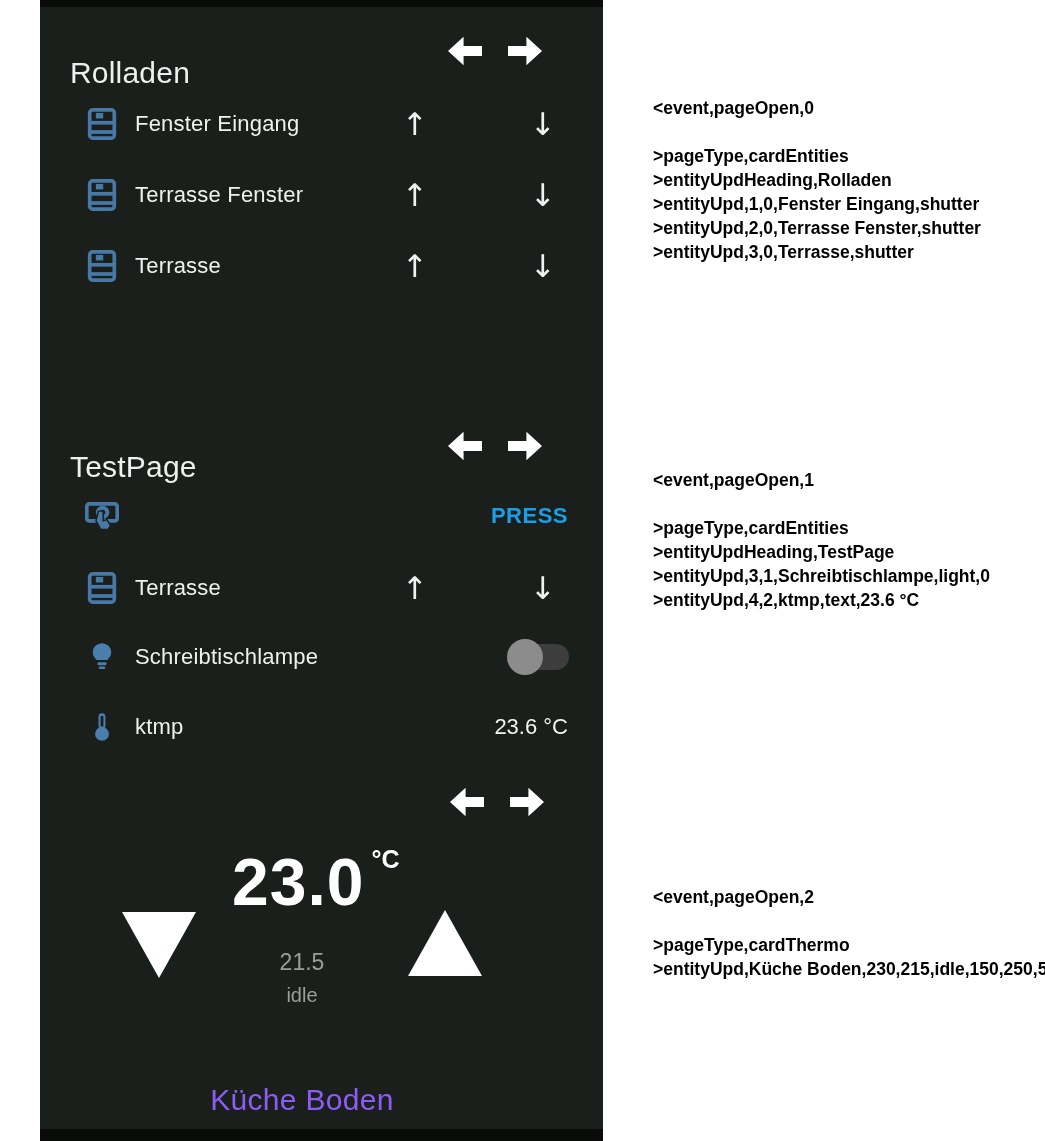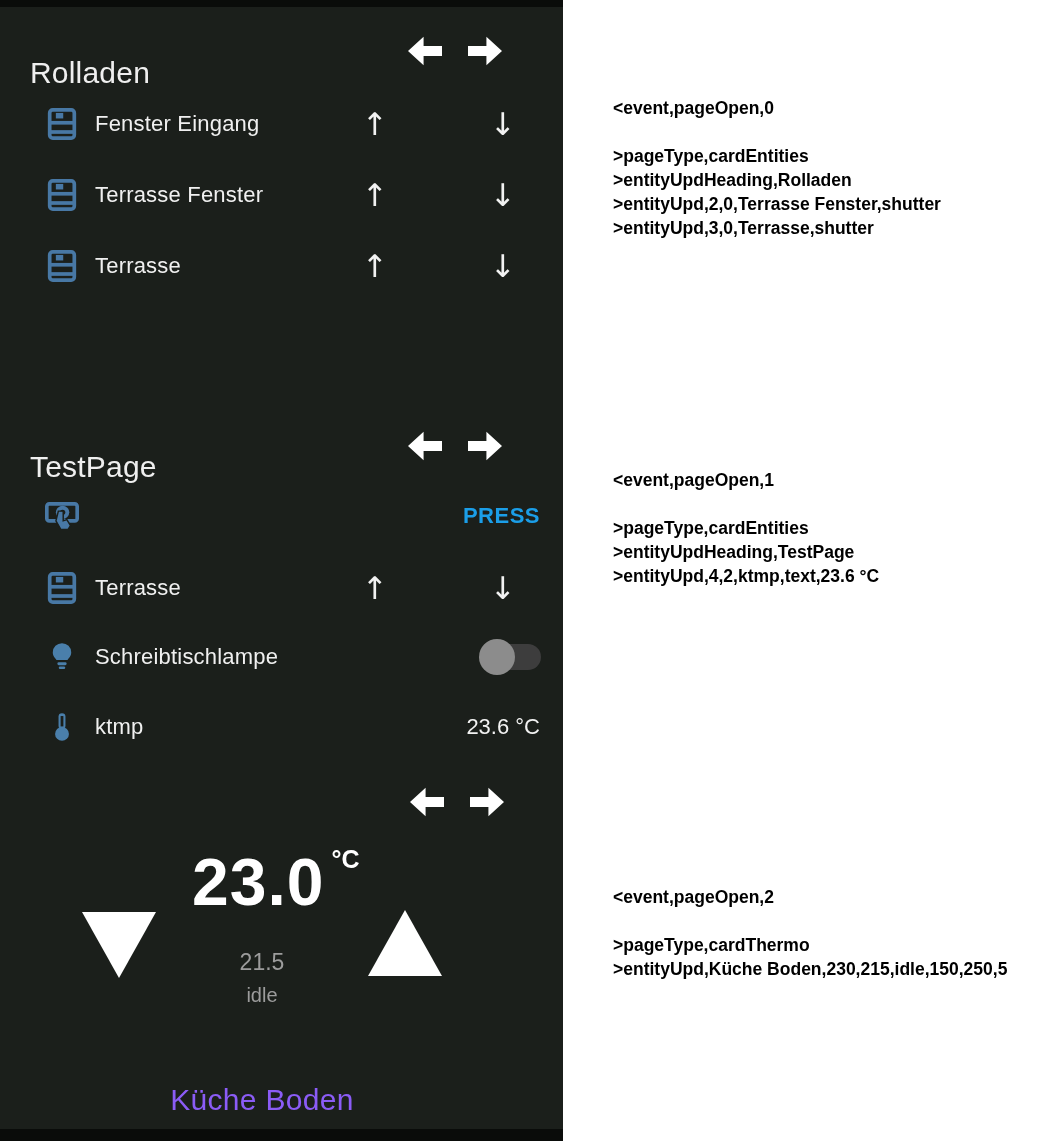--- a/index.html
+++ b/index.html
@@ -1,36 +1,36 @@
 <!DOCTYPE html>
 <html><head>
 <meta charset="utf-8">
 <style>
   html,body{margin:0;padding:0;}
   body{
     width:1045px;height:1141px;position:relative;background:#ffffff;
     font-family:"Liberation Sans","DejaVu Sans",sans-serif;
     -webkit-font-smoothing:antialiased;
   }
-  .stage{position:absolute;inset:0;overflow:hidden;}
+  .stage{position:absolute;inset:0;overflow:hidden;margin-left:40px;}
 
   
   .panel-col{position:absolute;left:0;top:0;width:563px;height:1141px;background:#1b1f1b;}
   .strip{position:absolute;left:0;width:563px;background:#0a0c0a;}
   .strip.top{top:0;height:7px;}
   .strip.bottom{top:1129px;height:12px;}
 
   .card-title{
     position:absolute;left:30px;color:#efefef;font-size:30px;line-height:34px;
     font-weight:400;letter-spacing:.2px;white-space:nowrap;
   }
   .nav-arrow{position:absolute;width:34px;height:30px;}
   .nav-arrow svg{display:block;width:34px;height:30px;}
 
-  .entity-row{position:absolute;left:0;width:563px;height:44px;padding-left:12px;}
+  .entity-row{position:absolute;left:0;width:563px;height:44px;}
   .e-icon{position:absolute;left:44px;top:50%;transform:translateY(-50%);width:36px;height:38px;display:flex;align-items:center;justify-content:center;}
   .e-icon svg{display:block;}
   .e-label{
     position:absolute;left:95px;top:0;height:44px;line-height:44px;
     color:#f0f0f0;font-size:22px;white-space:nowrap;letter-spacing:.2px;
   }
   .ctl{position:absolute;top:0;width:40px;height:44px;text-align:center;color:#f2f2f2;
        font-family:"DejaVu Sans",sans-serif;font-size:31px;line-height:44px;cursor:pointer;}
   .ctl.up{left:355px;}
   .ctl.stop{left:418px;}
@@ -223,27 +223,29 @@
     </section>
 
     <div class="strip bottom"></div>
   </div>
 
   <aside class="log-col">
     <div class="log-block" style="top:96px">
       <p class="evt">&lt;event,pageOpen,0</p>
       <p>&gt;pageType,cardEntities</p>
       <p>&gt;entityUpdHeading,Rolladen</p>
+      <p>&gt;entityUpd,1,0,Fenster Eingang,shutter</p>
       <p>&gt;entityUpd,2,0,Terrasse Fenster,shutter</p>
       <p>&gt;entityUpd,3,0,Terrasse,shutter</p>
     </div>
     <div class="log-block" style="top:468px">
       <p class="evt">&lt;event,pageOpen,1</p>
       <p>&gt;pageType,cardEntities</p>
       <p>&gt;entityUpdHeading,TestPage</p>
+      <p>&gt;entityUpd,3,1,Schreibtischlampe,light,0</p>
       <p>&gt;entityUpd,4,2,ktmp,text,23.6 °C</p>
     </div>
     <div class="log-block" style="top:885px">
       <p class="evt">&lt;event,pageOpen,2</p>
       <p>&gt;pageType,cardThermo</p>
       <p>&gt;entityUpd,Küche Boden,230,215,idle,150,250,5</p>
     </div>
   </aside>
 
 </div>

